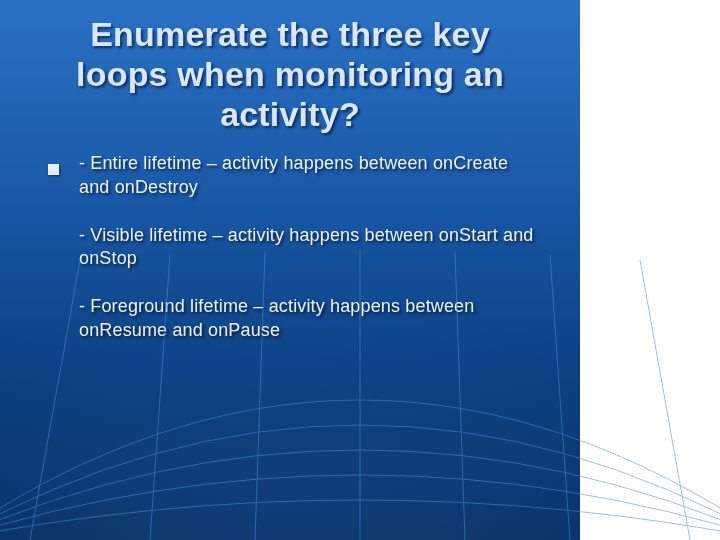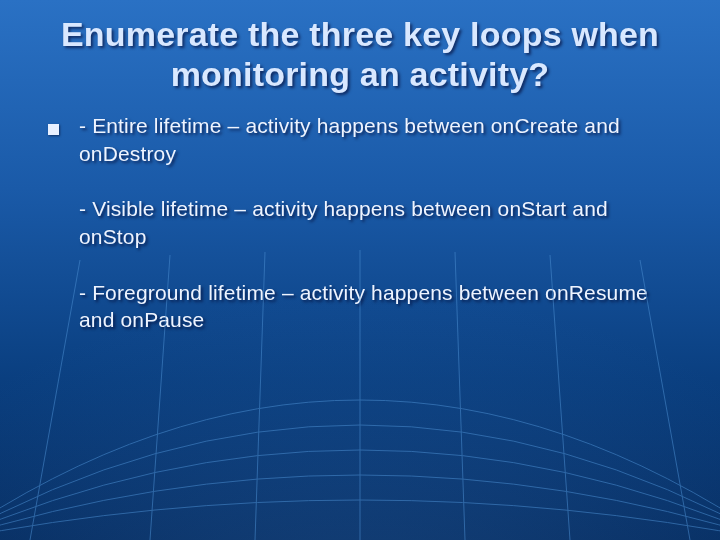--- a/index.html
+++ b/index.html
@@ -1,17 +1,17 @@
 <!DOCTYPE html>
 <html><head>
 <meta charset="utf-8">
 <style>
   html,body{margin:0;padding:0;width:720px;height:540px;overflow:hidden;font-family:Verdana,Geneva,sans-serif;}
   .slide{
-    width:720px;height:540px;
+    width:580px;height:540px;
     background:
       radial-gradient(ellipse 900px 600px at 50% 120%, rgba(70,130,200,0.25) 0%, rgba(70,130,200,0) 60%),
       linear-gradient(to bottom,#2a71c4 0%,#1a5aa8 35%,#0a3f80 70%,#052c60 100%);
     position:relative;box-sizing:border-box;
     padding:14px 44px 30px 44px;
   }
   .grid{position:absolute;left:0;top:0;width:720px;height:540px;pointer-events:none;opacity:0.55;}
   .grid line{stroke:#4a8dd0;stroke-width:1;}
   .grid path{stroke:#4a8dd0;stroke-width:1;fill:none;}
   .title{
@@ -28,21 +28,21 @@
     display:flex;
     align-items:flex-start;
   }
   .bullet{
     width:11px;height:11px;background:#e8f0ff;
     margin:12px 20px 0 4px;flex-shrink:0;
     box-shadow:1px 1px 2px rgba(0,0,30,0.5);
   }
   .content{
     color:#eef4ff;
-    font-size:21px;
+    font-size:18px;
     line-height:1.32;
     text-shadow:2px 2px 3px rgba(0,0,40,0.65);
     white-space:pre-line;
     letter-spacing:0.15px;
   }
 </style>
 </head>
 <body>
 
 <div class="slide">

